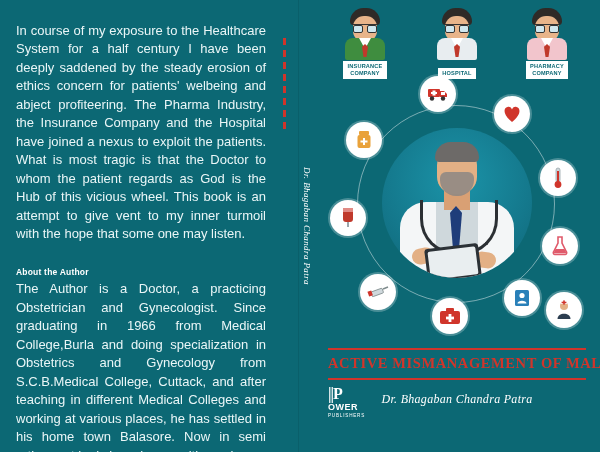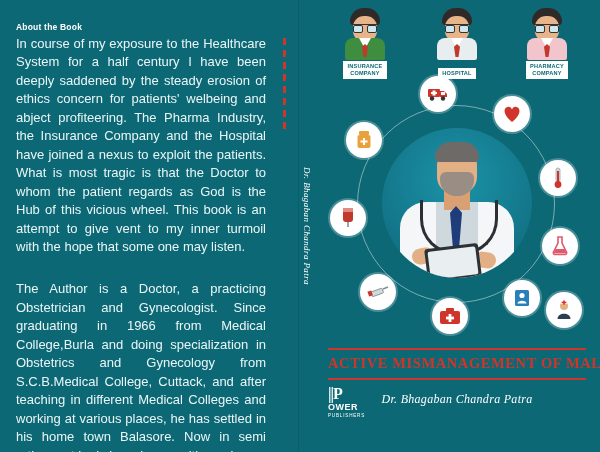--- a/index.html
+++ b/index.html
@@ -406,23 +406,23 @@
     margin-top: 1px;
   }
 </style>
 </head>
 <body>
 
 <div id="cover">
 
   <div id="back-cover">
     <div class="back-inner">
-      <div class="sec-title">About the Book</div>
       <div class="sec-body">In course of my exposure to the Healthcare System for a half century I have been deeply saddened by the steady erosion of ethics concern for patients' welbeing and abject profiteering. The Pharma Industry, the Insurance Company and the Hospital have joined a nexus to exploit the patients. What is most tragic is that the Doctor to whom the patient regards as God is  the Hub of this vicious wheel. This book is an attempt to give vent to my inner turmoil with the hope that some one may listen.</div>
       <div class="sec-gap"></div>
+      <div class="sec-title">About the Author</div>
       <div class="sec-body">The Author is a Doctor, a practicing Obstetrician and Gynecologist. Since graduating in 1966 from Medical College,Burla and doing specialization in Obstetrics and Gynecology from S.C.B.Medical College, Cuttack, and after teaching in different Medical Colleges and working at various places, he has settled in his home town Balasore. Now in semi retirement he is busy in consulting only.</div>
     </div>
     <div class="spine-dashes">
       <i></i>
         <i></i>
         <i></i>
         <i></i>
         <i></i>
         <i></i>
         <i></i>

